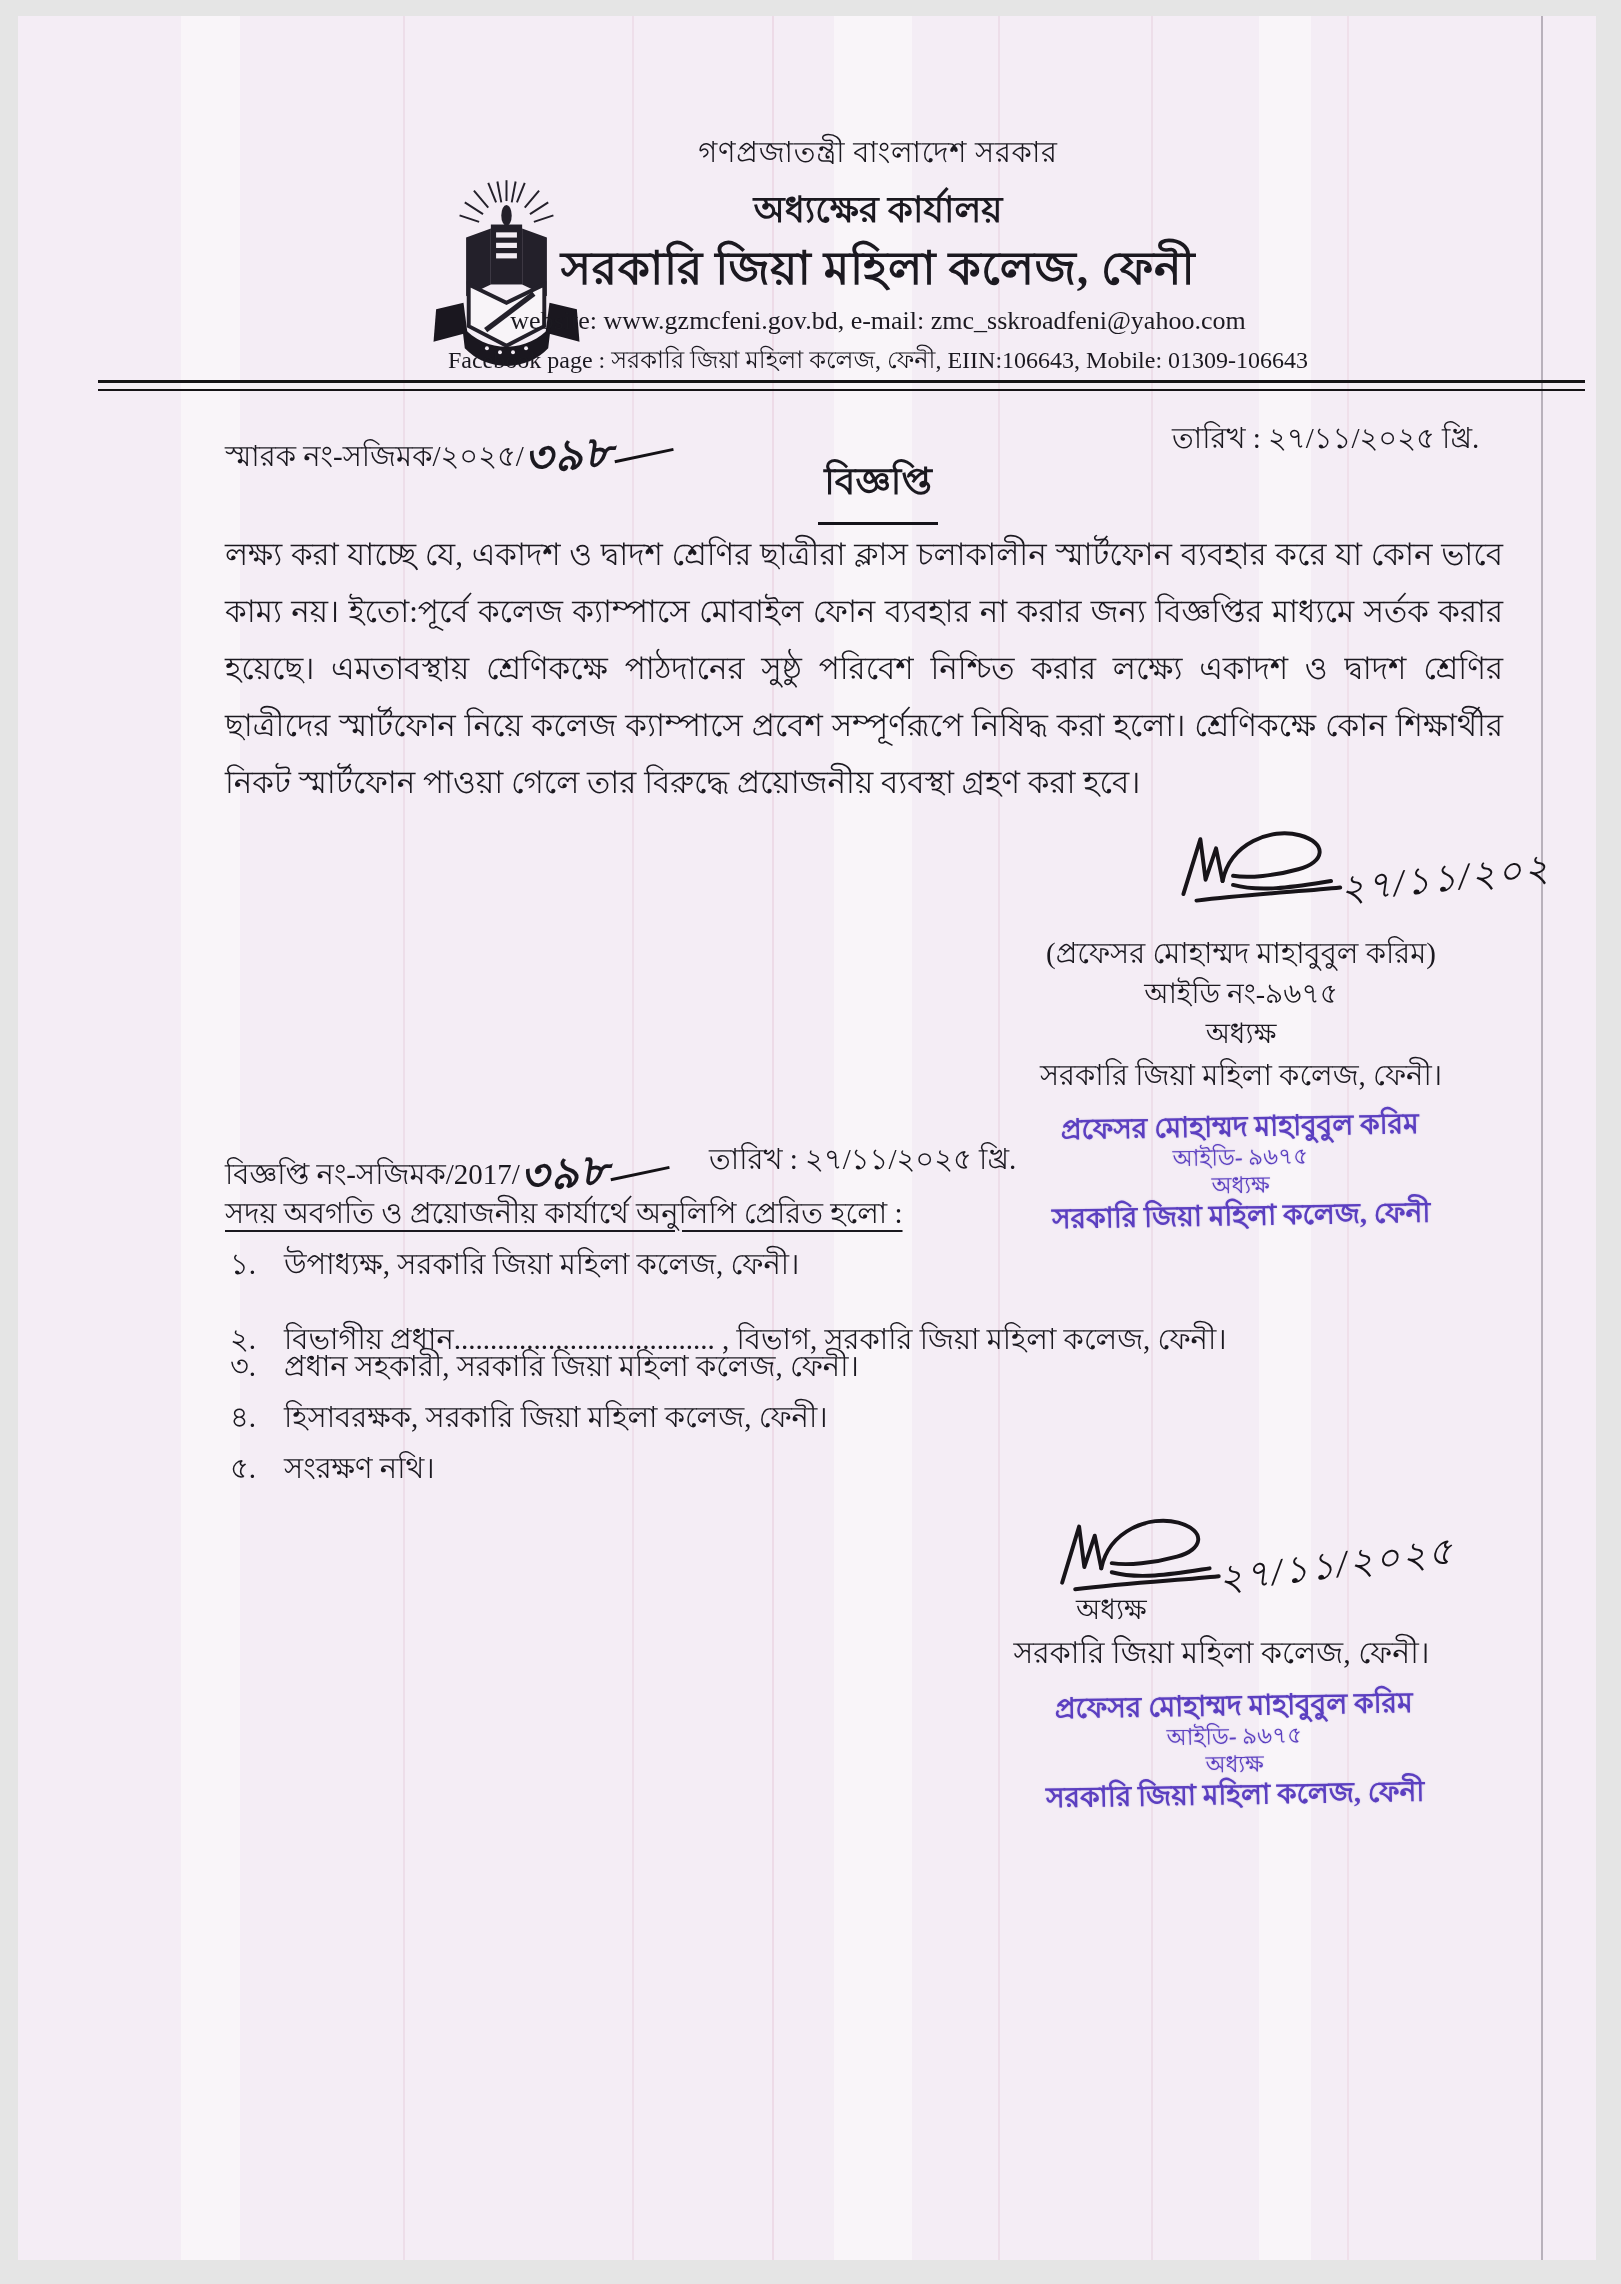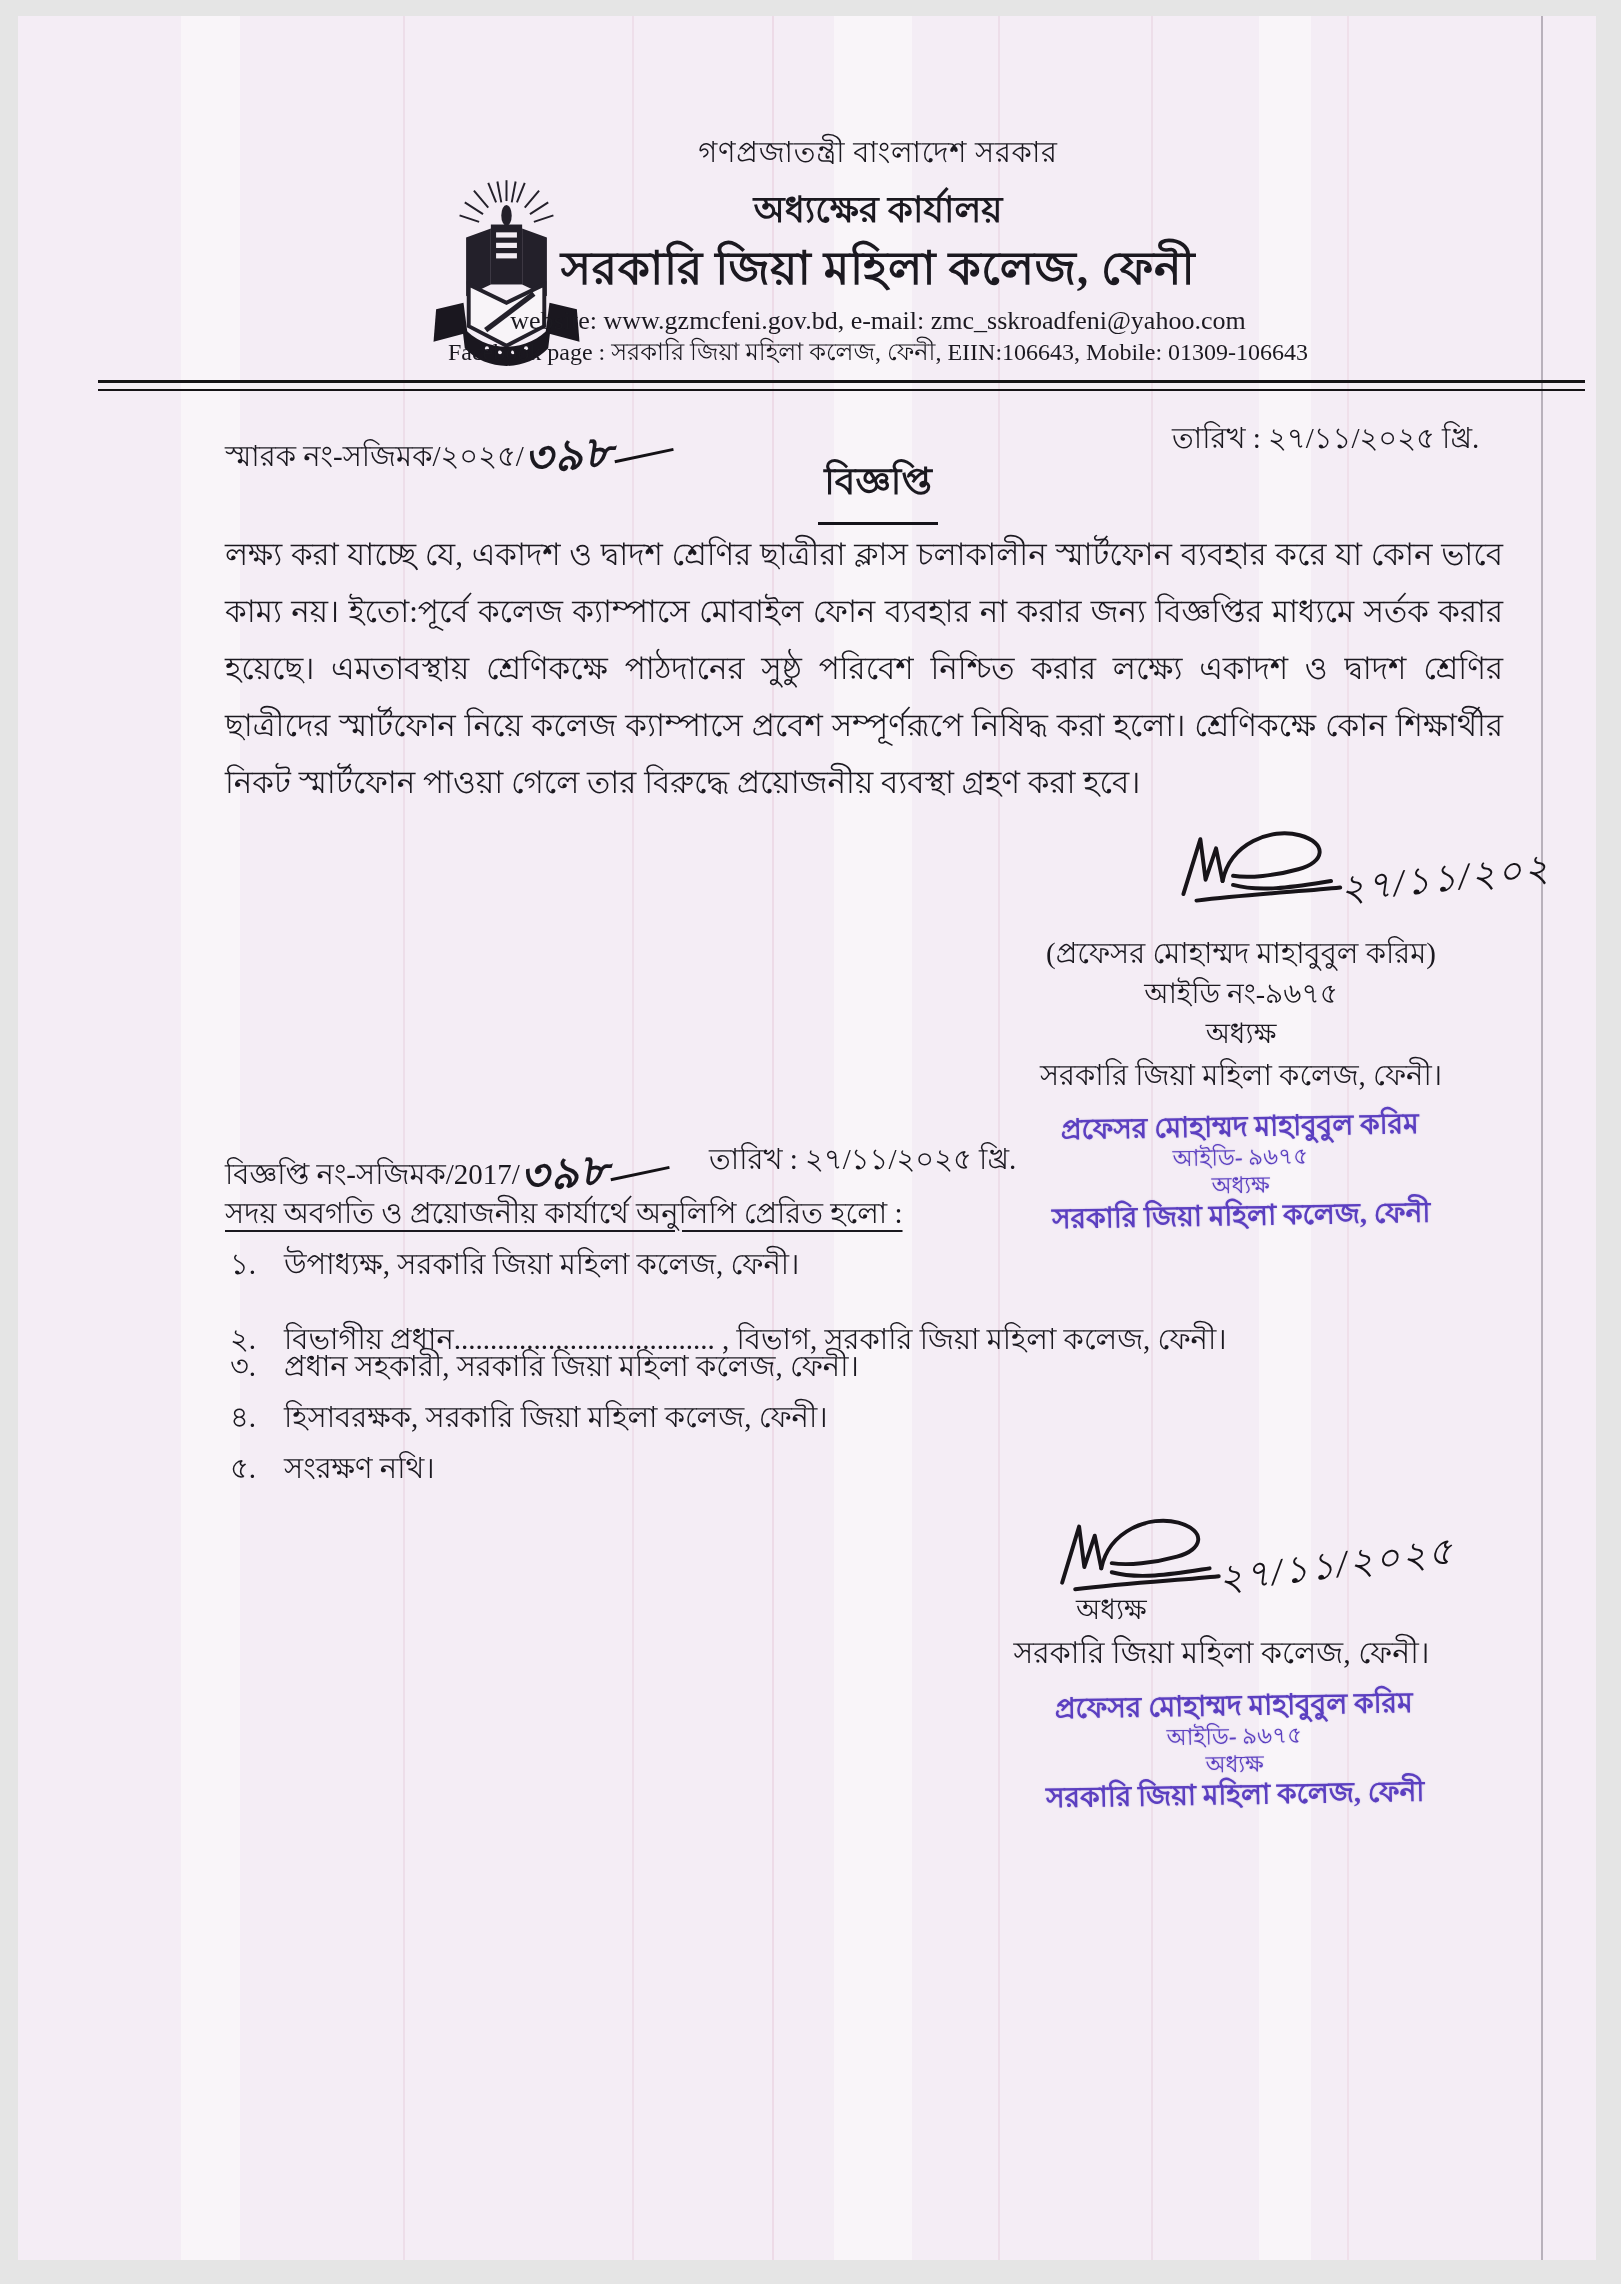--- a/index.html
+++ b/index.html
@@ -89,21 +89,21 @@
     <circle cx="90" cy="266" r="3" fill="#f4edf5"></circle>
       <circle cx="110" cy="272" r="3" fill="#f4edf5"></circle>
     <circle cx="130" cy="272" r="3" fill="#f4edf5"></circle>
       <circle cx="150" cy="266" r="3" fill="#f4edf5"></circle>
   </svg>
 
   <div class="abs ctr hdr-gov bn" style="left:261px;top:129px;width:1234px;">গণপ্রজাতন্ত্রী বাংলাদেশ সরকার</div>
   <div class="abs ctr hdr-office bn" style="left:261px;top:182px;width:1234px;">অধ্যক্ষের কার্যালয়</div>
   <div class="abs ctr hdr-college bn" style="left:261px;top:233px;width:1234px;">সরকারি জিয়া মহিলা কলেজ, ফেনী</div>
   <div class="abs ctr hdr-web bn" style="left:261px;top:306px;width:1234px;">website: www.gzmcfeni.gov.bd,  e-mail: zmc_sskroadfeni@yahoo.com</div>
-  <div class="abs ctr hdr-fb bn" style="left:261px;top:333px;width:1234px;">Facebook page : সরকারি জিয়া মহিলা কলেজ, ফেনী, EIIN:106643, Mobile: 01309-106643</div>
+  <div class="abs ctr hdr-fb bn" style="left:261px;top:341px;width:1234px;">Facebook page : সরকারি জিয়া মহিলা কলেজ, ফেনী, EIIN:106643, Mobile: 01309-106643</div>
 
   <div class="rule" style="left:98px;top:380px;width:1487px;height:3.3px;"></div>
   <div class="rule" style="left:98px;top:389px;width:1487px;height:2px;"></div>
 
   <div class="abs memo-label bn" style="left:225px;top:418px;">
     <span>স্মারক নং-সজিমক/২০২৫/</span><span class="hand-num">৩৯৮</span><span class="hand-flourish"></span>
   </div>
   <div class="abs date-label bn" style="left:1172px;top:415px;width:327px;">তারিখ : ২৭/১১/২০২৫ খ্রি.</div>
 
   <div class="abs ctr" style="left:261px;top:452px;width:1234px;">

